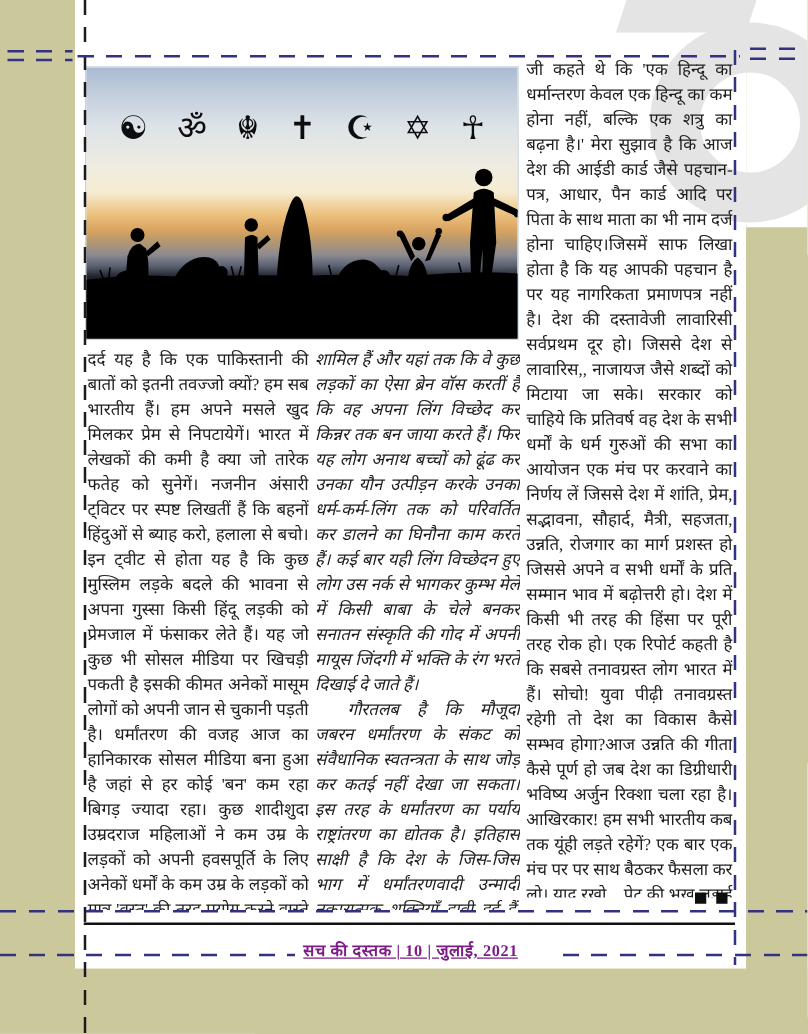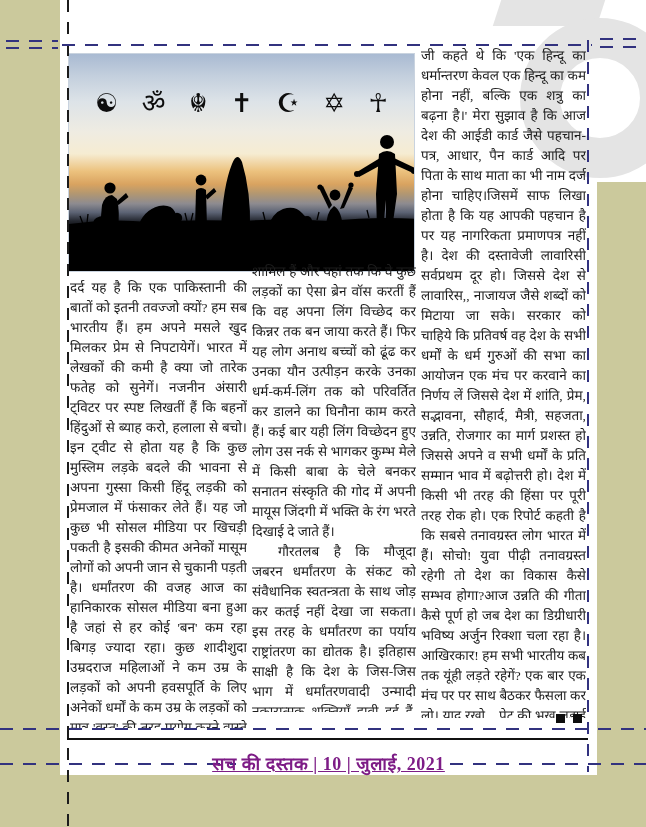--- a/index.html
+++ b/index.html
@@ -36,30 +36,30 @@
     padding:0 26px;box-sizing:border-box;font-size:26px;line-height:1;color:#0d0d0d;
     font-family:"DejaVu Sans",sans-serif;}
   .photo svg{position:absolute;left:0;bottom:0;}
 
   
   .col{position:absolute;overflow:hidden;color:#1d1d1d;font-size:13.5px;line-height:20px;
        text-align:justify;}
   .col p{margin:0;}
   .col p.indent{text-indent:26px;}
   #col1{left:70px;top:278px;width:177px;height:450px;}
-  #col2{left:252px;top:262px;width:164px;height:450px;}
+  #col2{left:252px;top:278px;width:164px;height:450px;font-style:italic;}
   #col3{left:421px;top:46px;width:165px;height:672px;}
 
   
   .endmark{position:absolute;left:556px;top:714px;display:flex;gap:8px;}
   .endmark i{display:block;width:9px;height:9px;background:#0d0d0d;}
 
   
   .footer{position:absolute;left:60px;top:751px;width:537px;text-align:center;
-    font-weight:bold;font-size:18px;color:#7d1c86;text-decoration:underline;
+    font-weight:bold;font-size:13px;color:#7d1c86;text-decoration:underline;
     letter-spacing:.5px;}
 
   .olive-right{position:absolute;left:597px;top:182px;width:49px;height:645px;background:#cbc99c;}
   .olive-bottom{position:absolute;left:0;top:775px;width:646px;height:52px;background:#cbc99c;}
 </style>
 </head>
 <body>
 
 <div id="canvas">
 

